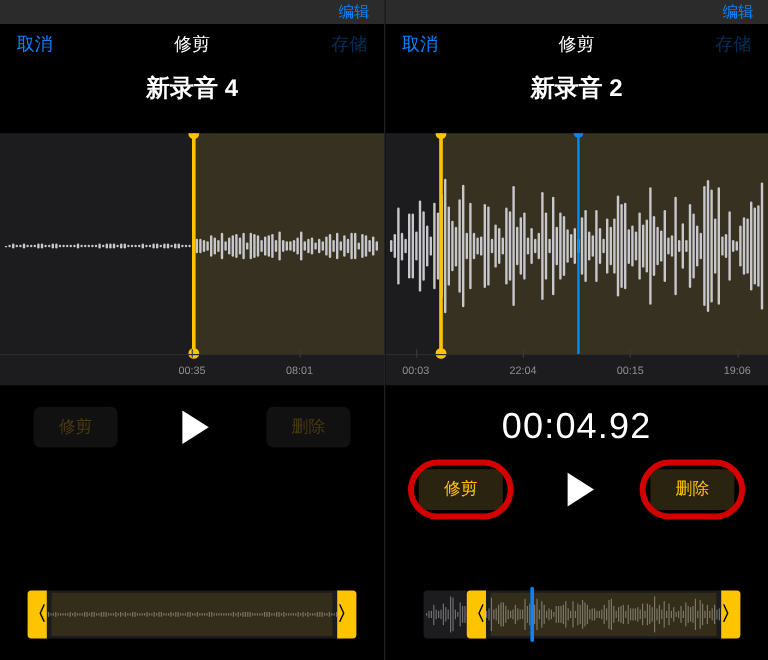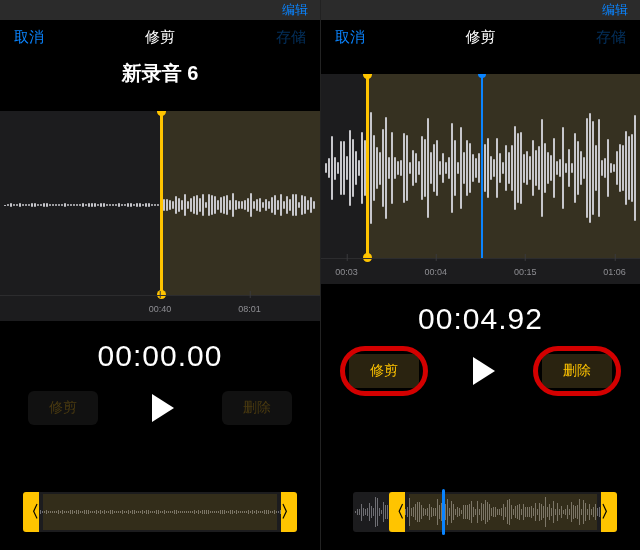--- a/index.html
+++ b/index.html
@@ -229,21 +229,21 @@
 
 <div class="screen">
     <div class="topstrip">
       <span class="toplink">编辑</span>
     </div>
     <div class="navbar">
       <span class="nav-left">取消</span>
       <span class="nav-title">修剪</span>
       <span class="nav-right">存储</span>
     </div>
-    <div class="rec-title">新录音 6</div>
+    <div class="rec-title">新录音 4</div>
     <div class="editor">
       <div class="sel-overlay" style="left: 50%; right: 0%;"></div>
       <div class="wave">
         <div class="bar" style="height: 1px;"></div>
         <div class="bar" style="height: 1.60024px;"></div>
         <div class="bar" style="height: 3.53505px;"></div>
         <div class="bar" style="height: 1.55456px;"></div>
         <div class="bar" style="height: 1.81246px;"></div>
         <div class="bar" style="height: 3.6352px;"></div>
         <div class="bar" style="height: 1.3826px;"></div>
@@ -340,25 +340,24 @@
         <div class="bar" style="height: 22.7028px;"></div>
         <div class="bar" style="height: 6.70804px;"></div>
         <div class="bar" style="height: 20.5622px;"></div>
         <div class="bar" style="height: 18.6942px;"></div>
         <div class="bar" style="height: 9.65523px;"></div>
         <div class="bar" style="height: 16.4578px;"></div>
         <div class="bar" style="height: 7.81118px;"></div>
       </div>
       <div class="handle" style="left: 50%;"></div>
       <div class="timeline">
-        <div class="tick" style="left: 50%;">00:40</div>
+        <div class="tick" style="left: 50%;">00:35</div>
         <div class="tick" style="left: 78%;">08:01</div>
       </div>
     </div>
-    <div class="bigtime">00:00.00</div>
     <div class="controls">
       <div class="act-btn dim">修剪</div>
       <div>
         <div class="play"></div>
       </div>
       <div class="act-btn dim">删除</div>
     </div>
     <div class="mini">
       <div class="mini-track">
         <div class="mini-bar" style="height: 1px;"></div>
@@ -500,20 +499,21 @@
   </div>
 <div class="screen">
     <div class="topstrip">
       <span class="toplink">编辑</span>
     </div>
     <div class="navbar">
       <span class="nav-left">取消</span>
       <span class="nav-title">修剪</span>
       <span class="nav-right">存储</span>
     </div>
+    <div class="rec-title">新录音 2</div>
     <div class="editor">
       <div class="sel-overlay" style="left: 14%; right: 0%;"></div>
       <div class="wave">
         <div class="bar" style="height: 9.4293px;"></div>
         <div class="bar" style="height: 20.1599px;"></div>
         <div class="bar" style="height: 63.2545px;"></div>
         <div class="bar" style="height: 23.0007px;"></div>
         <div class="bar" style="height: 11.8866px;"></div>
         <div class="bar" style="height: 54.7698px;"></div>
         <div class="bar" style="height: 54.1342px;"></div>
@@ -612,23 +612,23 @@
         <div class="bar" style="height: 45.285px;"></div>
         <div class="bar" style="height: 73.7416px;"></div>
         <div class="bar" style="height: 63.6659px;"></div>
         <div class="bar" style="height: 68.965px;"></div>
         <div class="bar" style="height: 106.365px;"></div>
       </div>
       <div class="handle" style="left: 14%;"></div>
       <div class="playhead" style="left: 50%;"></div>
       <div class="timeline">
         <div class="tick" style="left: 8%;">00:03</div>
-        <div class="tick" style="left: 36%;">00:04</div>
+        <div class="tick" style="left: 36%;">22:04</div>
         <div class="tick" style="left: 64%;">00:15</div>
-        <div class="tick" style="left: 92%;">01:06</div>
+        <div class="tick" style="left: 92%;">19:06</div>
       </div>
     </div>
     <div class="bigtime">00:04.92</div>
     <div class="controls">
       <div class="act-btn lit">修剪<div class="red-ring"></div></div>
       <div>
         <div class="play"></div>
       </div>
       <div class="act-btn lit">删除<div class="red-ring"></div></div>
     </div>

